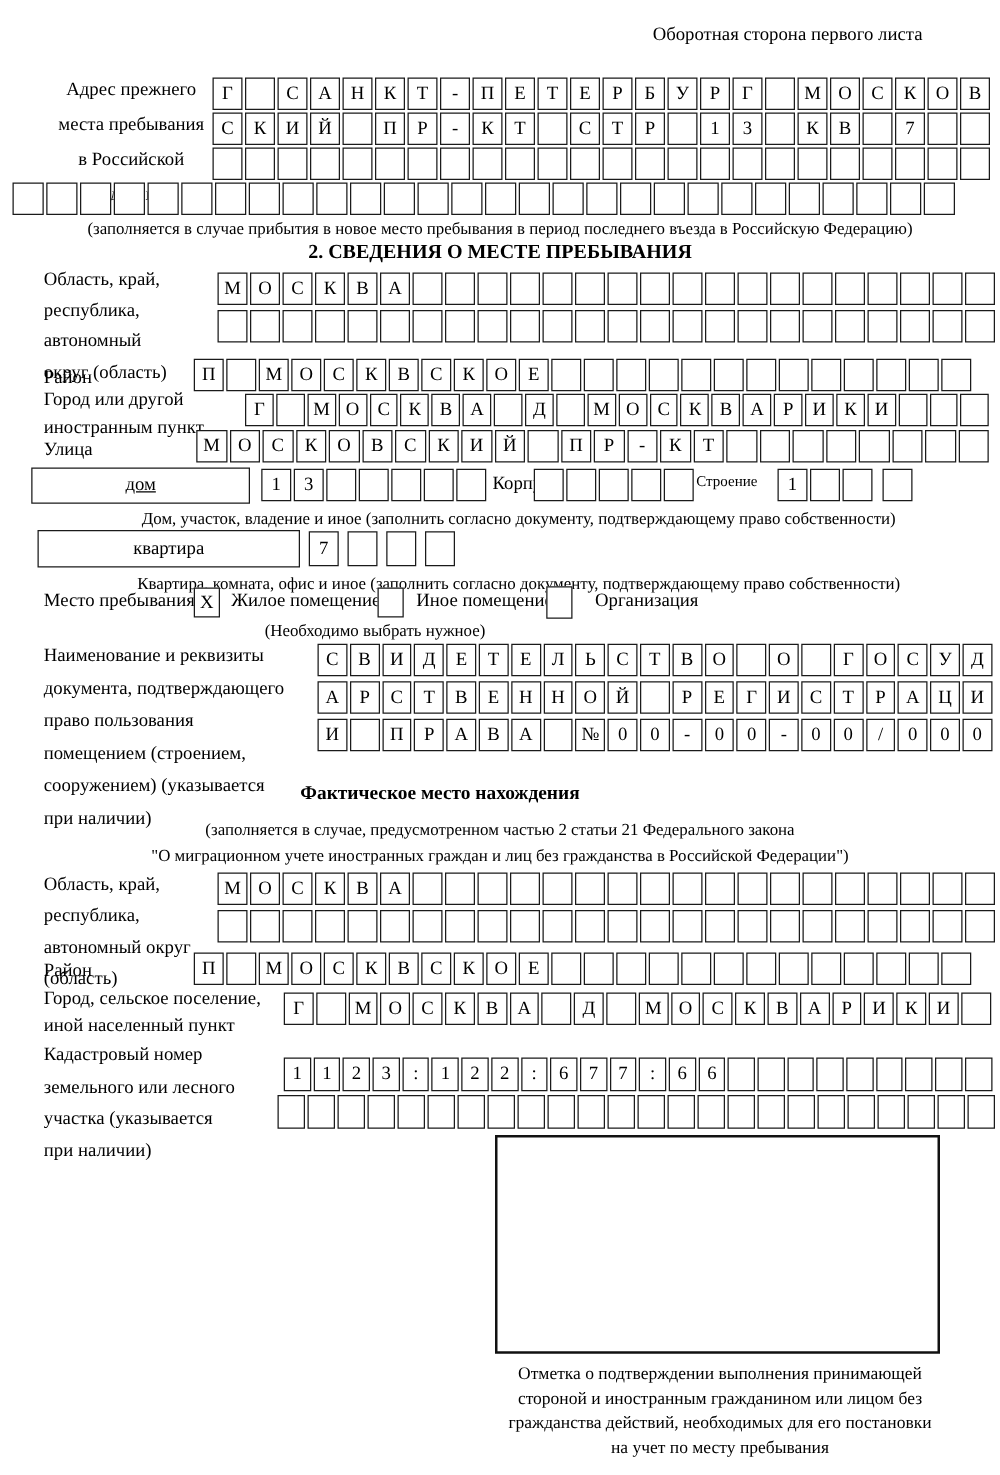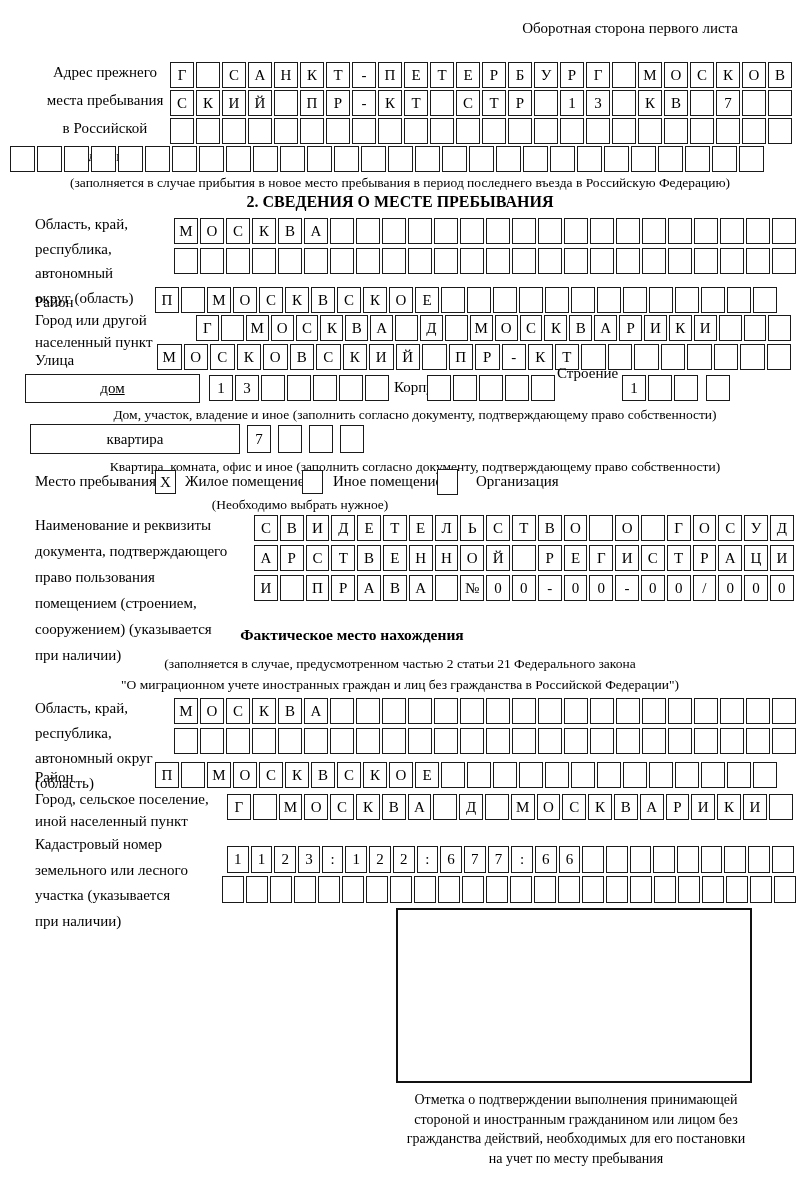--- a/index.html
+++ b/index.html
@@ -233,21 +233,21 @@
     <div class="cell"></div>
     <div class="cell"></div>
     <div class="cell"></div>
     <div class="cell"></div>
     <div class="cell"></div>
     <div class="cell"></div>
     <div class="cell"></div>
   </div>
 
 <div class="abs lbl" style="left:35px;top:309px;line-height:22px;">Город или другой
-населенный пункт</div>
+иностранным пункт</div>
 <div class="boxrow" style="left:196px;top:315px;--w:22.9px;">
     <div class="cell">Г</div>
     <div class="cell"></div>
     <div class="cell">М</div>
     <div class="cell">О</div>
     <div class="cell">С</div>
     <div class="cell">К</div>
     <div class="cell">В</div>
     <div class="cell">А</div>
     <div class="cell"></div>
@@ -307,21 +307,21 @@
     <div class="cell"></div>
   </div>
 <div class="abs" style="left:394px;top:379px;font-size:15px;">Корпус</div>
 <div class="boxrow" style="left:427px;top:375px;--w:24px;">
     <div class="cell"></div>
     <div class="cell"></div>
     <div class="cell"></div>
     <div class="cell"></div>
     <div class="cell"></div>
   </div>
-<div class="abs" style="left:557px;top:365px;font-size:15px;">Строение</div>
+<div class="abs" style="left:557px;top:378px;font-size:12px;">Строение</div>
 <div class="boxrow" style="left:622px;top:375px;--w:24px;">
     <div class="cell">1</div>
     <div class="cell"></div>
     <div class="cell"></div>
   </div>
 <div class="boxrow" style="left:706px;top:375px;--w:24px;">
     <div class="cell"></div>
   </div>
 
 <div class="abs caption" style="left:35px;top:406px;width:760px;">Дом, участок, владение и иное (заполнить согласно документу, подтверждающему право собственности)</div>

